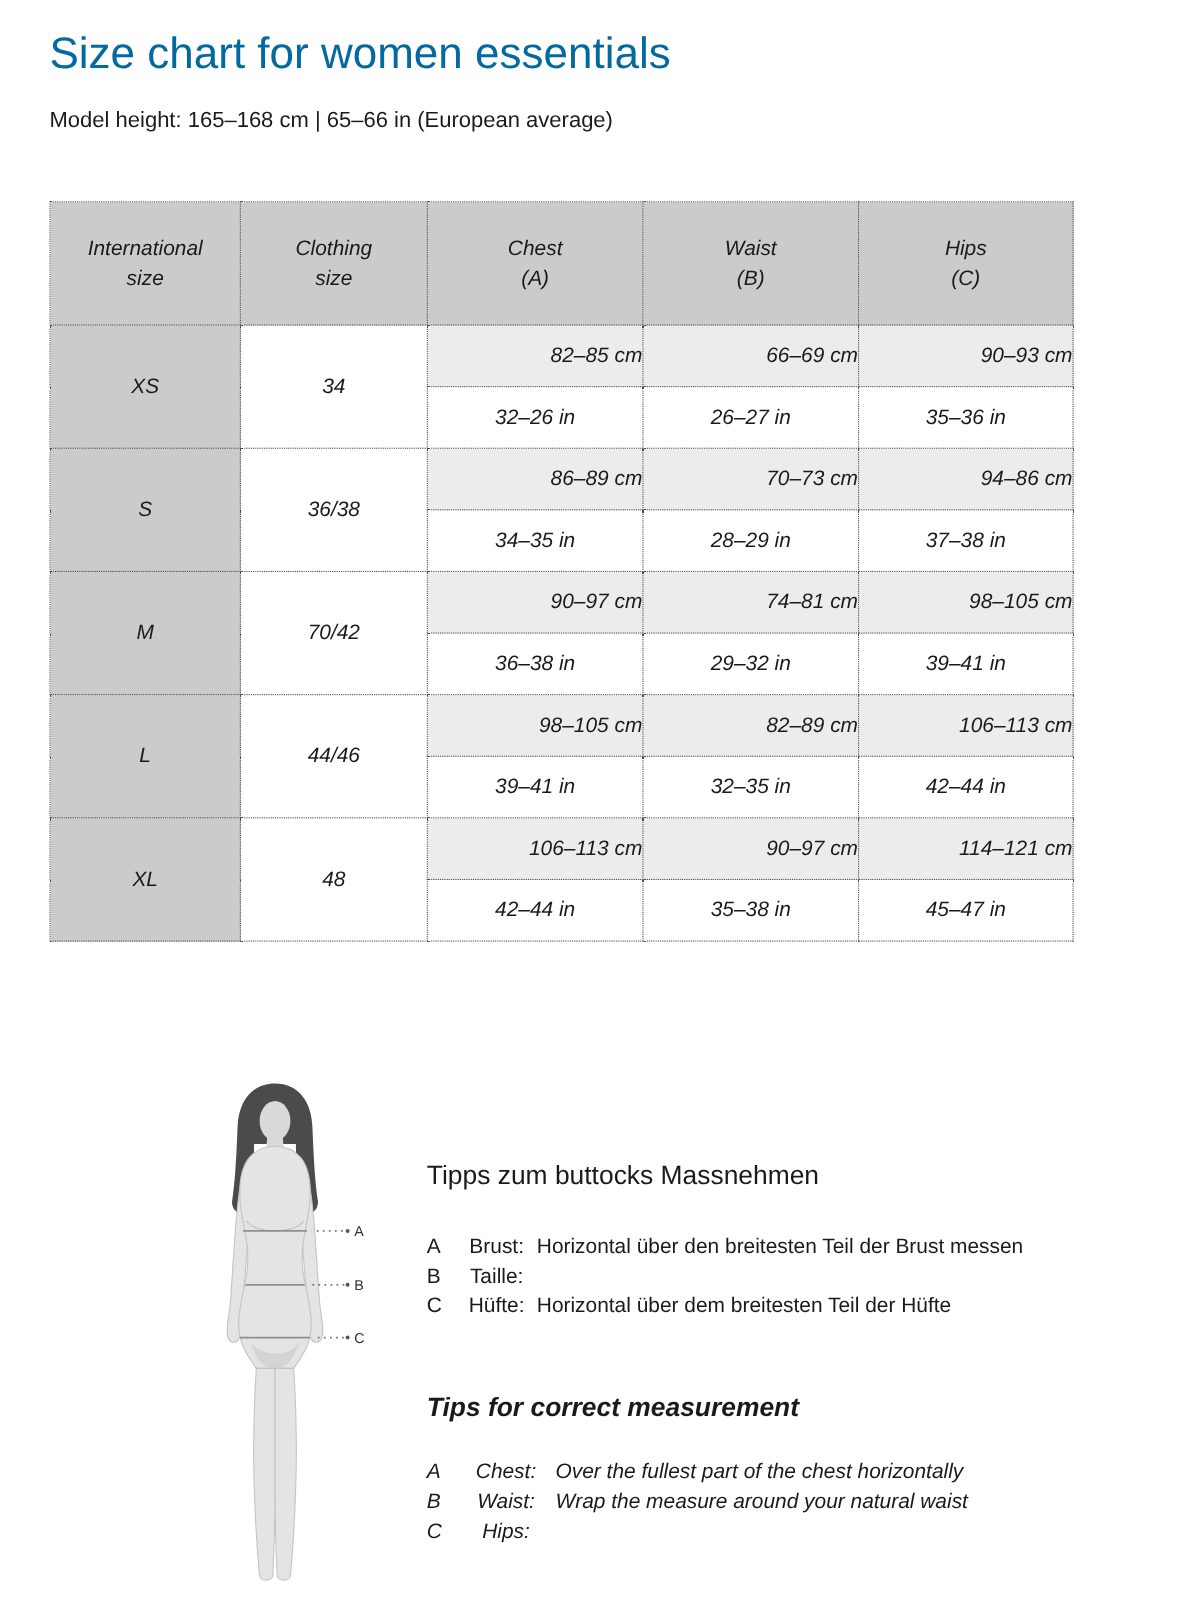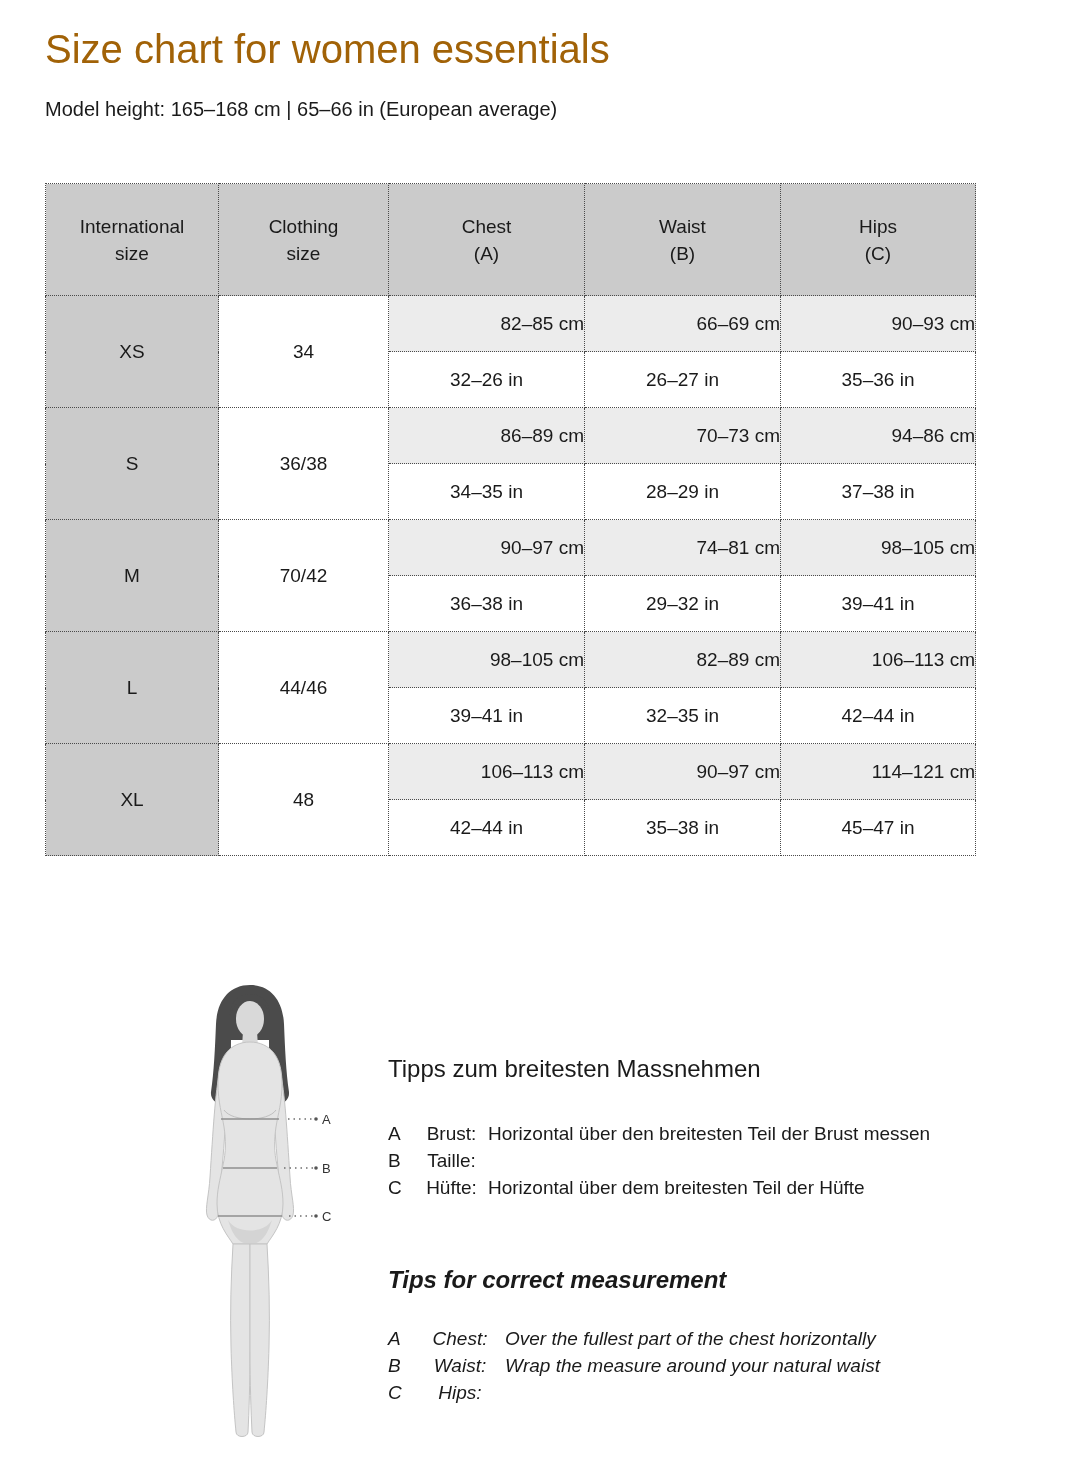--- a/index.html
+++ b/index.html
@@ -14,34 +14,35 @@
     padding: 26px 45px 0 45px;
     position: relative;
     overflow: hidden;
     background: #ffffff;
   }
   .title {
     font-size: 40px;
     font-weight: normal;
     margin: 0;
     line-height: 1.15;
-    color: #a16207;
+    color: #0369a1;
   }
   .subtitle {
     font-size: 20px;
     margin-top: 26px;
     color: #1a1a1a;
   }
 
   
   table.size-table {
     border-collapse: collapse;
     width: 930px;
     margin-top: 62px;
     table-layout: fixed;
+    font-style: italic;
   }
   .size-table th, .size-table td {
     border: 1px dotted #4a4a4a;
     text-align: center;
     vertical-align: middle;
     font-weight: normal;
     font-size: 19px;
     padding: 0;
   }
   .size-table th {
@@ -236,21 +237,21 @@
         <line x1="119" y1="234" x2="144" y2="234" stroke="#6e6e6e" stroke-width="1.5" stroke-dasharray="1.5,4"></line>
         <circle cx="146" cy="234" r="1.8" fill="#555"></circle>
 
         <text x="152" y="142" font-size="13" fill="#333">A</text>
         <text x="152" y="191" font-size="13" fill="#333">B</text>
         <text x="152" y="239" font-size="13" fill="#333">C</text>
       </svg>
     </div>
 
     <div class="tips-col">
-      <h2 class="tips-heading-de">Tipps zum breitesten Massnehmen</h2>
+      <h2 class="tips-heading-de">Tipps zum buttocks Massnehmen</h2>
       <div class="tips-de">
           <div class="tip-row">
             <span class="tip-key">A</span>
             <span class="tip-label">Brust:</span>
             <span class="tip-text">Horizontal über den breitesten Teil der Brust messen</span>
           </div>
           <div class="tip-row">
             <span class="tip-key">B</span>
             <span class="tip-label">Taille:</span>
           </div>

